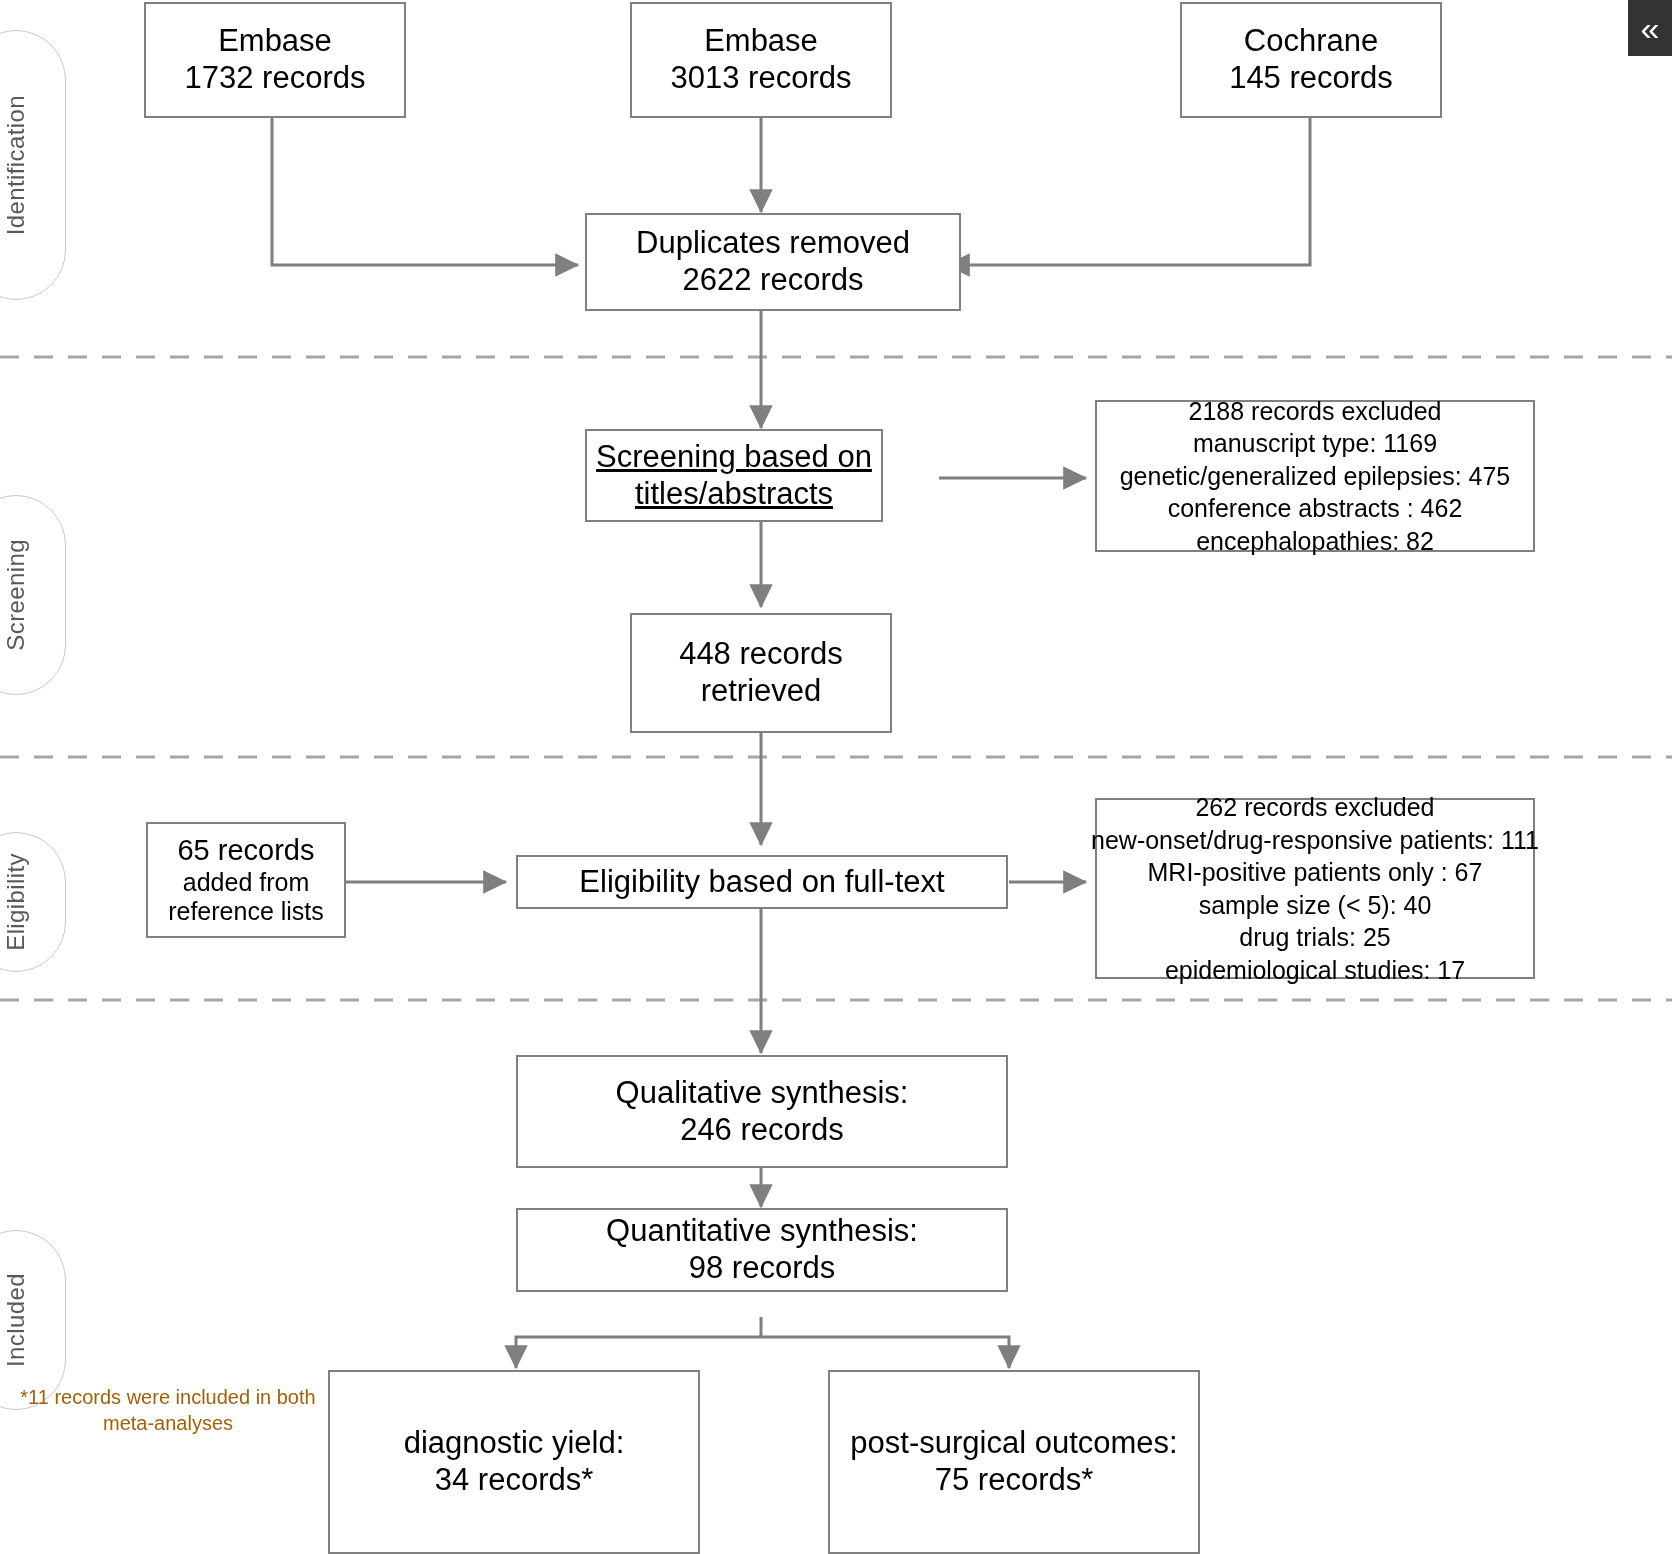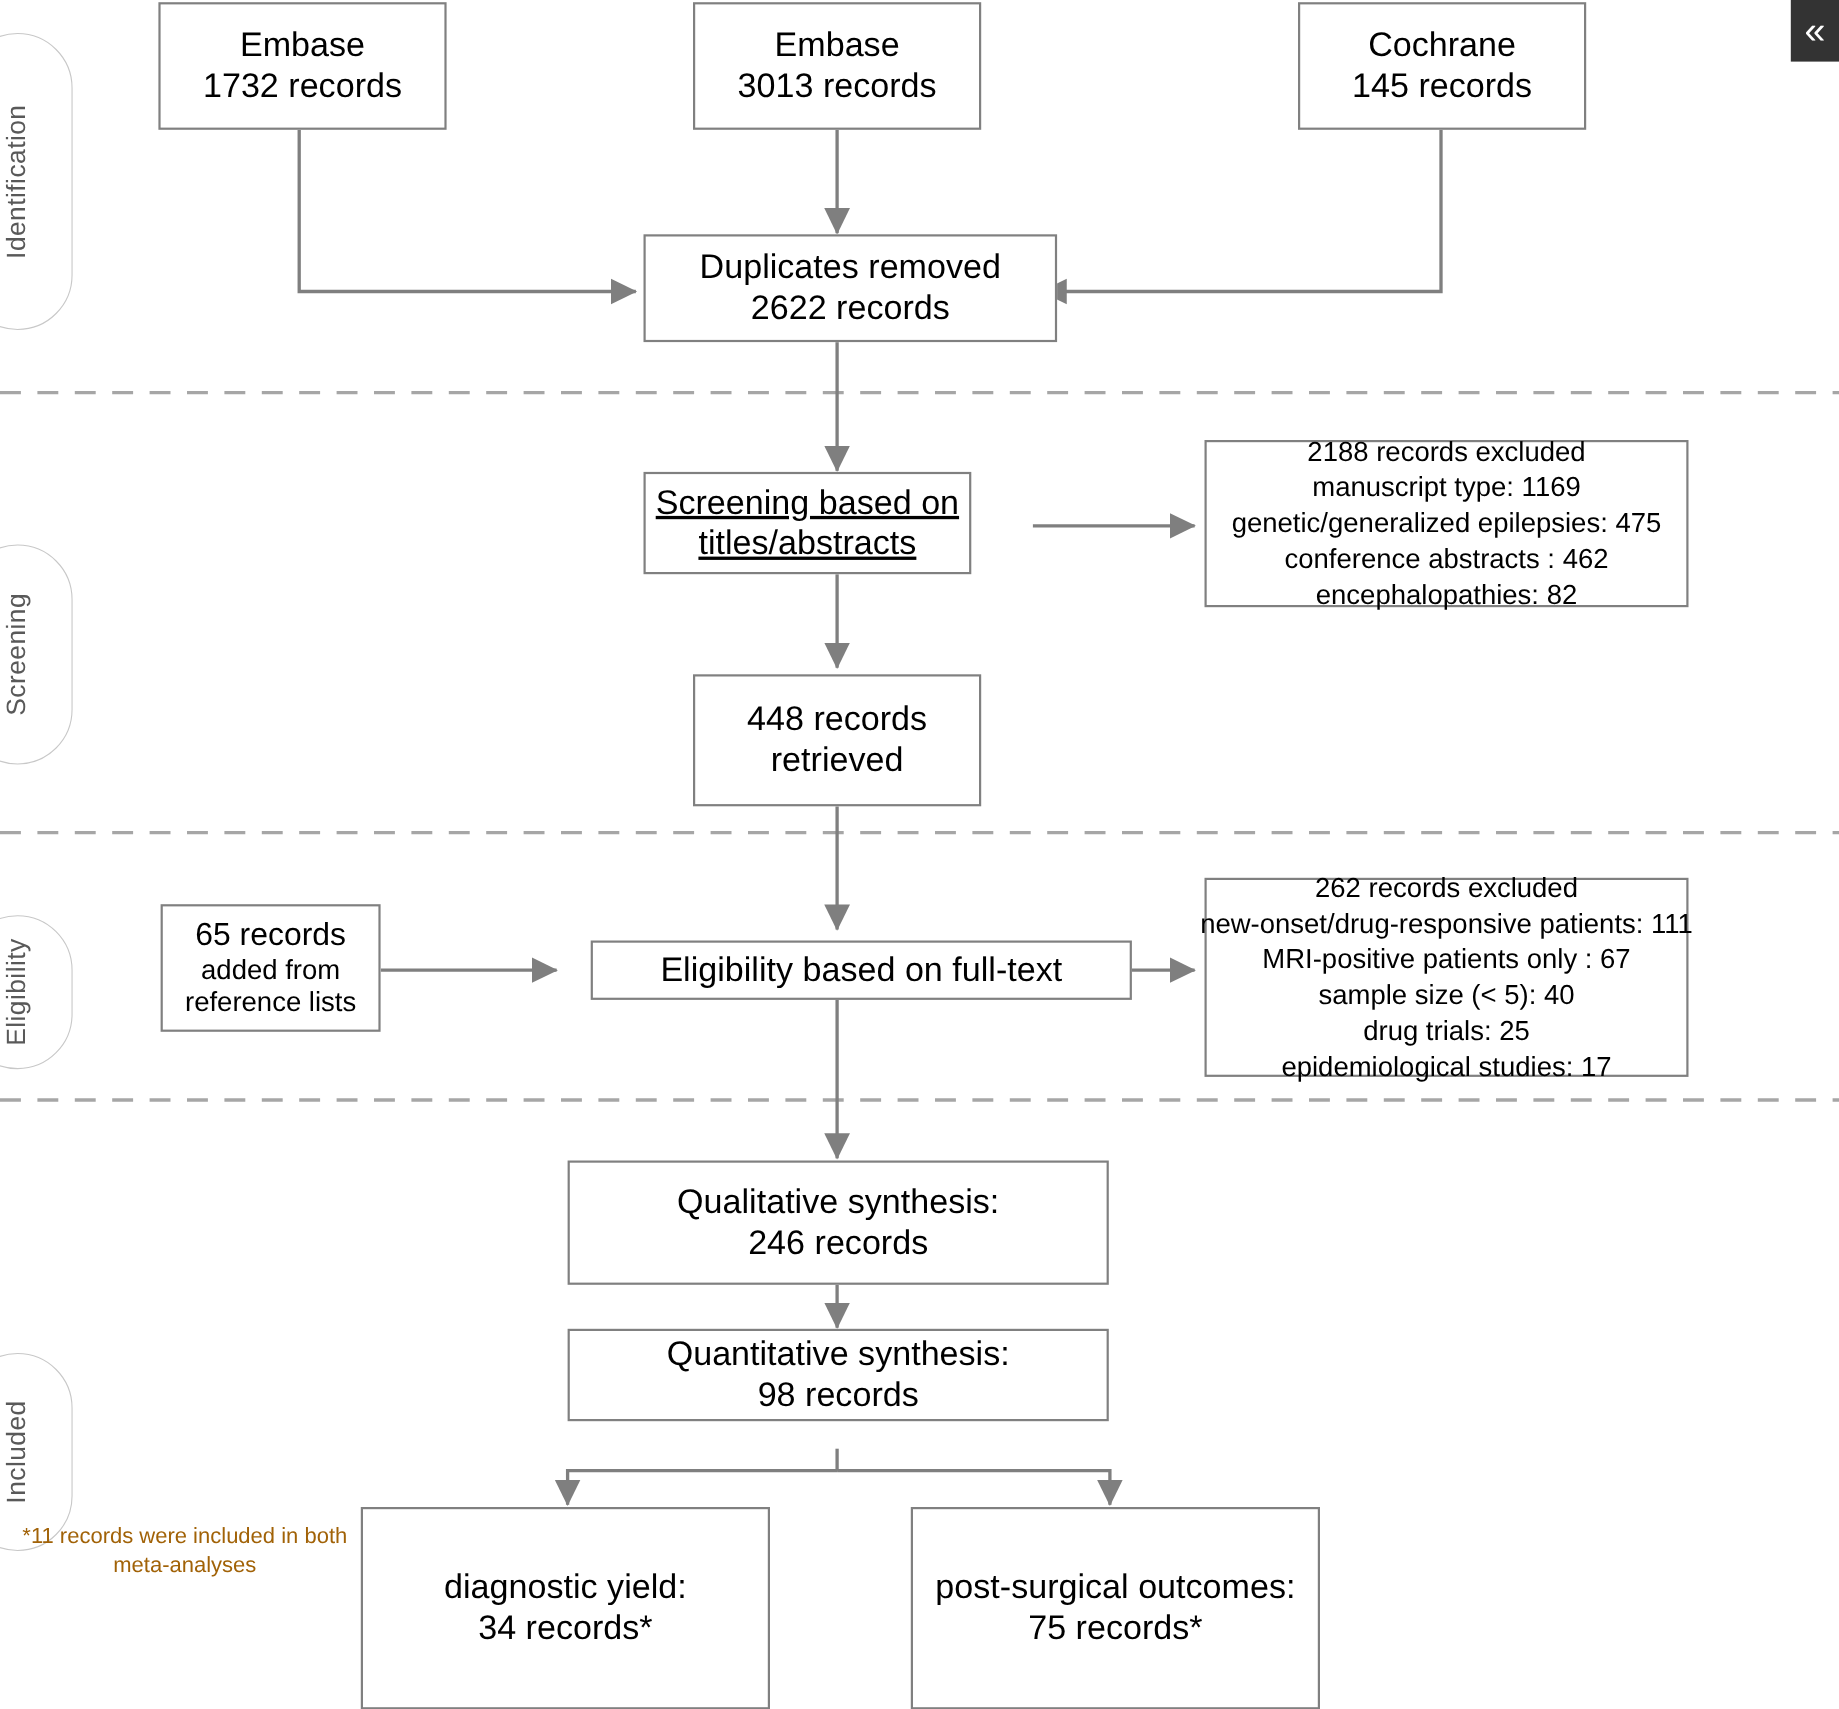--- a/index.html
+++ b/index.html
@@ -191,21 +191,21 @@
     <span class="ln">448 records</span>
     <span class="ln">retrieved</span>
   </div>
 
   <div class="box" style="left:146px; top:822px; width:200px; height:116px;">
     <span class="ln fs-28">65 records</span>
     <span class="ln fs-24">added from</span>
     <span class="ln fs-24">reference lists</span>
   </div>
 
-  <div class="box fs-30" style="left:537px; top:855px; width:492px; height:54px;">
+  <div class="box fs-30" style="left:516px; top:855px; width:492px; height:54px;">
     <span class="ln">Eligibility based on full-text</span>
   </div>
 
   <div class="box excl" style="left:1095px; top:798px; width:440px; height:181px;">
     <span class="ln hd">262 records excluded</span>
     <span class="ln">new-onset/drug-responsive patients: 111</span>
     <span class="ln">MRI-positive patients only : 67</span>
     <span class="ln">sample size (&lt; 5): 40</span>
     <span class="ln">drug trials: 25</span>
     <span class="ln">epidemiological studies: 17</span>

